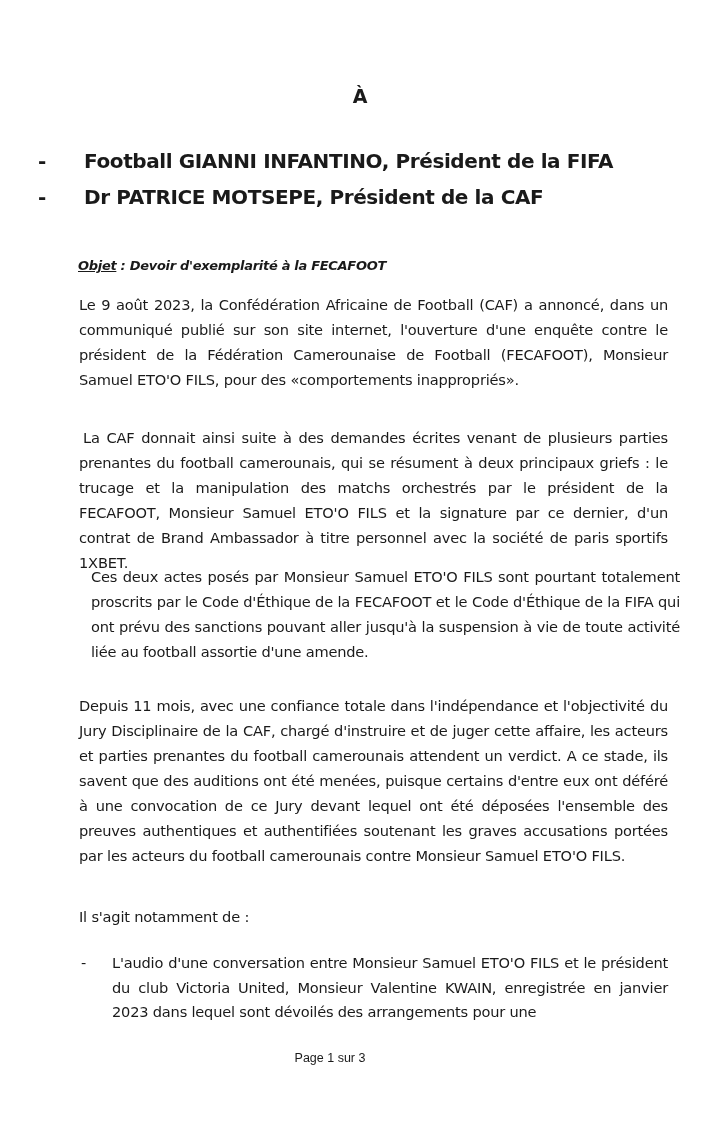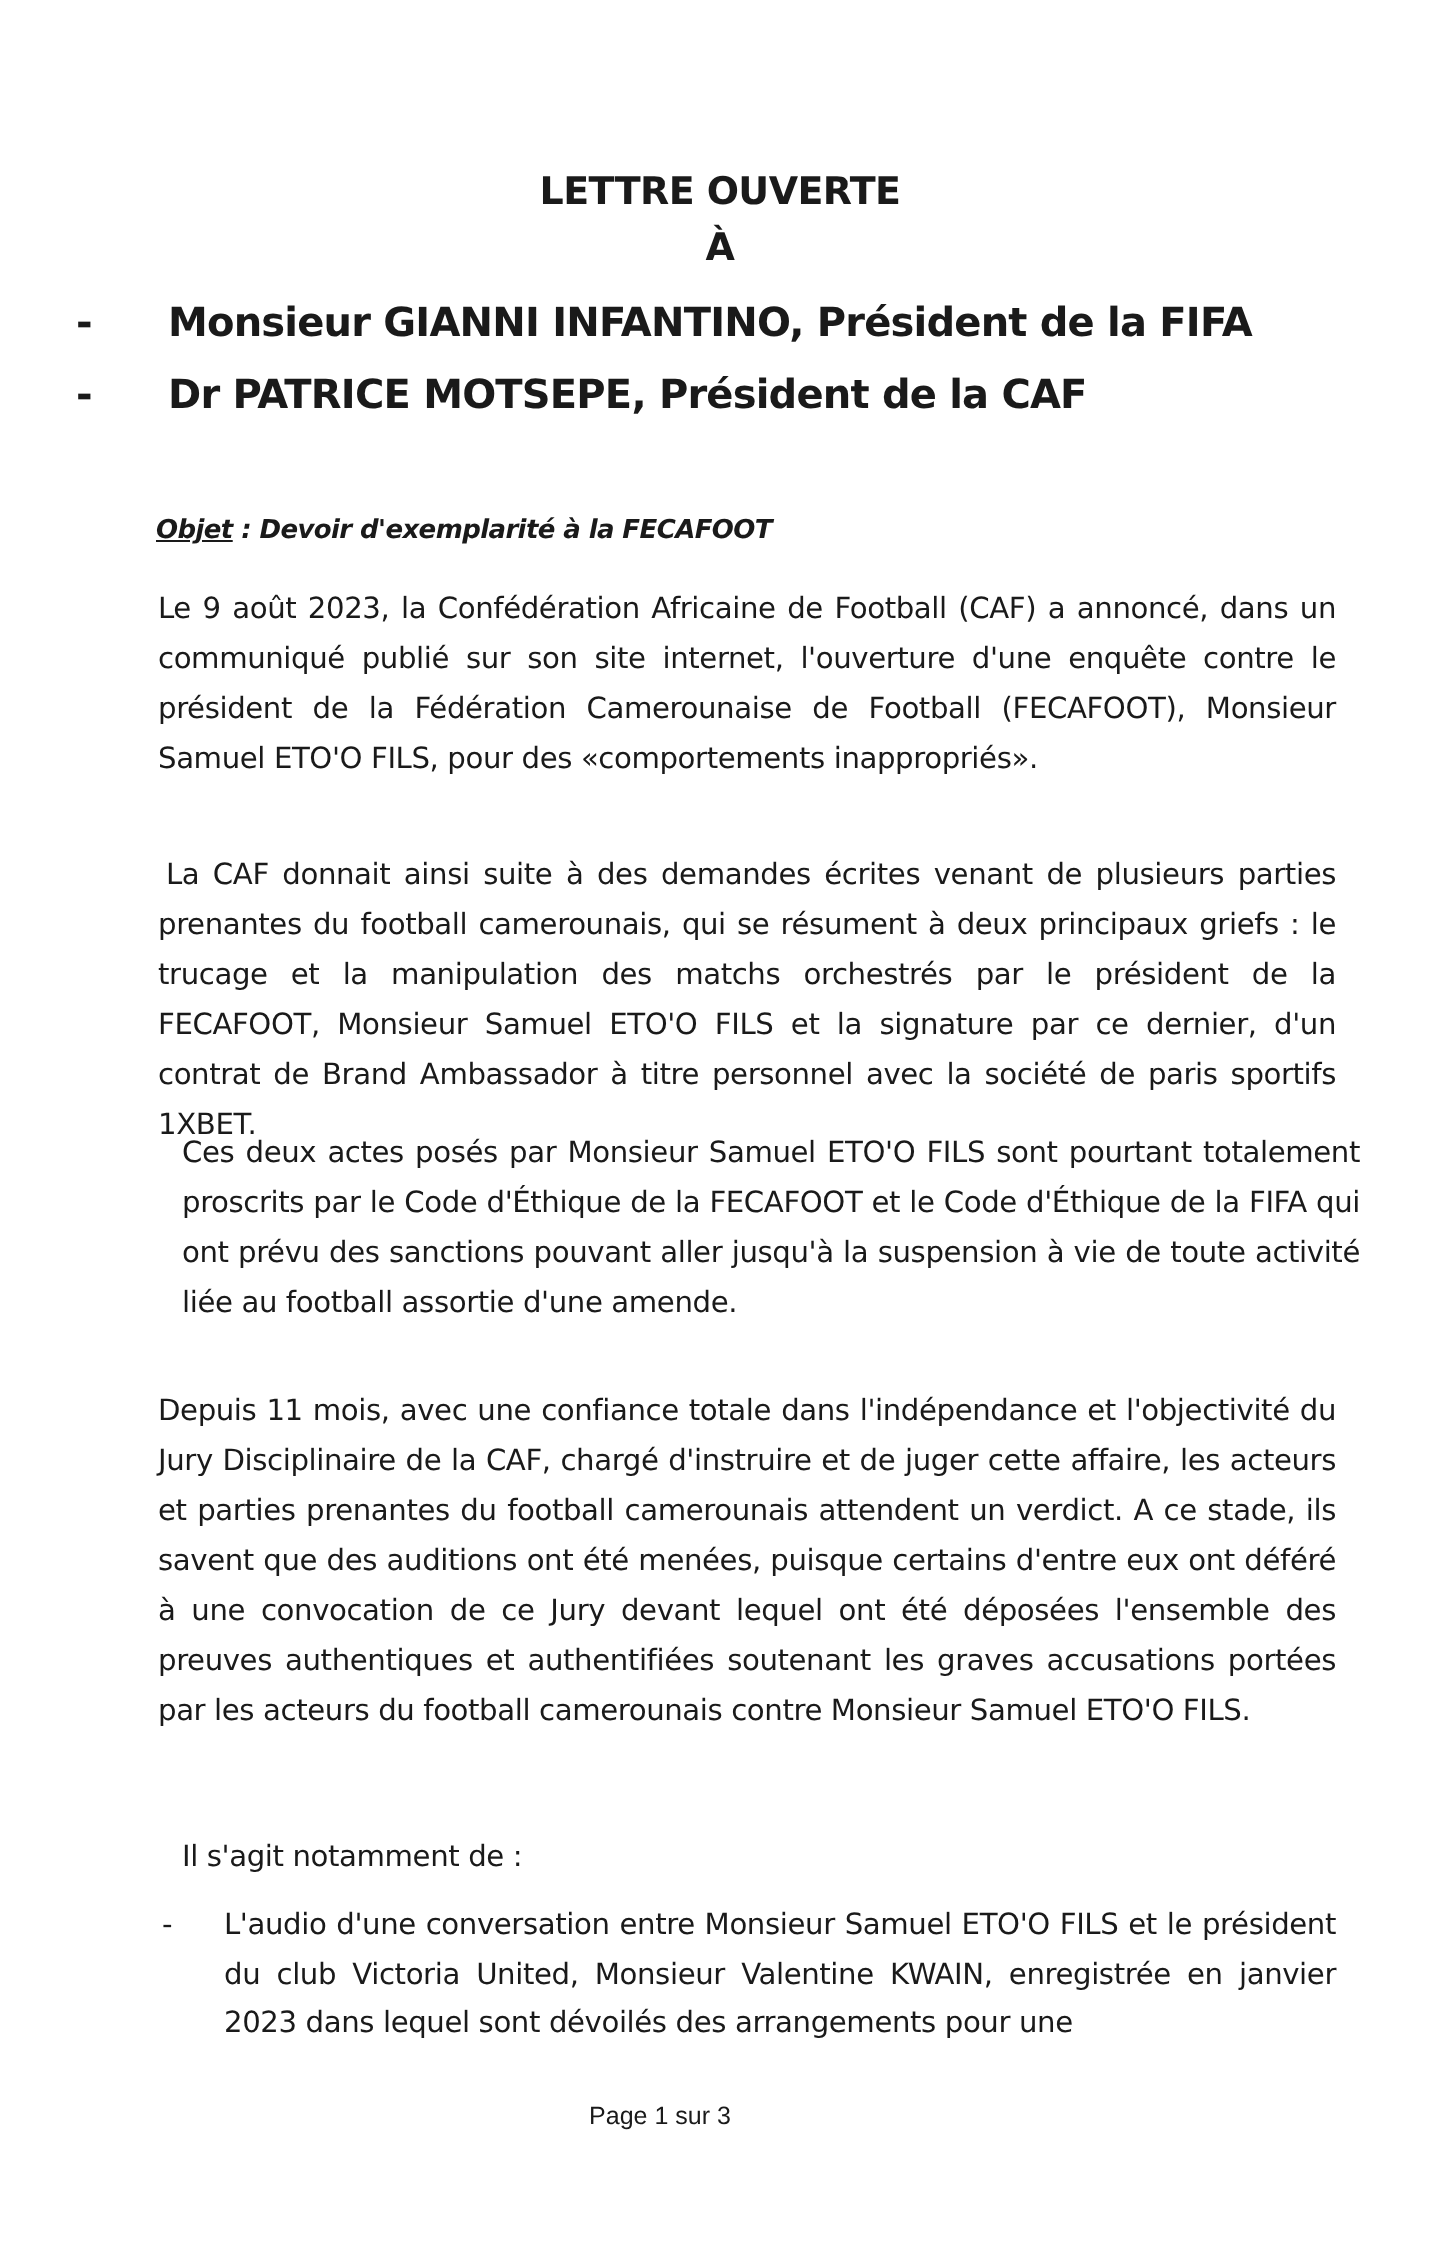--- a/index.html
+++ b/index.html
@@ -14,39 +14,38 @@
   .para { position: absolute; left: 79px; width: 589px; font-size: 14.6px; line-height: 25px; text-align: justify; letter-spacing: -0.2px; }
   .bullet { position: absolute; left: 79px; width: 589px; font-size: 14.6px; line-height: 24.5px; letter-spacing: -0.2px; }
   .bullet .dash { position: absolute; left: 2px; top: 0; }
   .bullet .btext { margin-left: 33px; text-align: justify; display: block; }
   .footer { position: absolute; left: 0; width: 660px; top: 1051px; text-align: center; font-family: "Liberation Sans", sans-serif; font-size: 12.5px; }
 </style>
 </head>
 <body>
 
 <div class="header">
-  <div class="title">LETTRE OUVERTE</div>
   <div class="title">À</div>
 </div>
 
 <div class="recip" style="top:149px;">
-  <span class="dash">-</span><span>Monsieur GIANNI INFANTINO, Président de la FIFA</span>
+  <span class="dash">-</span><span>Football GIANNI INFANTINO, Président de la FIFA</span>
 </div>
 <div class="recip" style="top:185px;">
   <span class="dash">-</span><span>Dr PATRICE MOTSEPE, Président de la CAF</span>
 </div>
 
 <div class="objet">
   <span class="u">Objet</span><span> : Devoir d'exemplarité à la FECAFOOT</span>
 </div>
 
 <p class="para" style="top:292px; margin:0;">Le 9 août 2023, la Confédération Africaine de Football (CAF) a annoncé, dans un communiqué publié sur son site internet, l'ouverture d'une enquête contre le président de la Fédération Camerounaise de Football (FECAFOOT), Monsieur Samuel ETO'O FILS, pour des «comportements inappropriés».</p>
 <p class="para" style="top:425px; margin:0; text-indent:4px;">La CAF donnait ainsi suite à des demandes écrites venant de plusieurs parties prenantes du football camerounais, qui se résument à deux principaux griefs : le trucage et la manipulation des matchs orchestrés par le président de la FECAFOOT, Monsieur Samuel ETO'O FILS et la signature par ce dernier, d'un contrat de Brand Ambassador à titre personnel avec la société de paris sportifs 1XBET.</p>
 <p class="para" style="top:552px; margin:12px;">Ces deux actes posés par Monsieur Samuel ETO'O FILS sont pourtant totalement proscrits par le Code d'Éthique de la FECAFOOT et le Code d'Éthique de la FIFA qui ont prévu des sanctions pouvant aller jusqu'à la suspension à vie de toute activité liée au football assortie d'une amende.</p>
 <p class="para" style="top:693px; margin:0;">Depuis 11 mois, avec une confiance totale dans l'indépendance et l'objectivité du Jury Disciplinaire de la CAF, chargé d'instruire et de juger cette affaire, les acteurs et parties prenantes du football camerounais attendent un verdict. A ce stade, ils savent que des auditions ont été menées, puisque certains d'entre eux ont déféré à une convocation de ce Jury devant lequel ont été déposées l'ensemble des preuves authentiques et authentifiées soutenant les graves accusations portées par les acteurs du football camerounais contre Monsieur Samuel ETO'O FILS.</p>
-<p class="para" style="top:904px; margin:12px;">Il s'agit notamment de :</p>
+<p class="para" style="top:904px; margin:0;">Il s'agit notamment de :</p>
 
 <div class="bullet" style="top:951px;">
   <span class="dash">-</span>
   <span class="btext">L'audio d'une conversation entre Monsieur Samuel ETO'O FILS et le président du club Victoria United, Monsieur Valentine KWAIN, enregistrée en janvier 2023 dans lequel sont dévoilés des arrangements pour une</span>
 </div>
 
 <div class="footer">Page 1 sur 3</div>
 
 </body></html>

